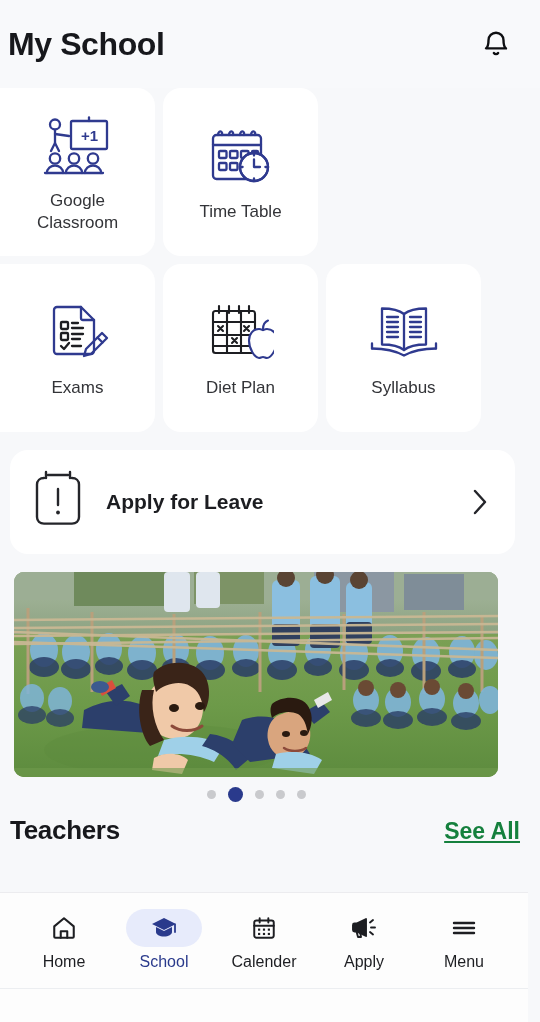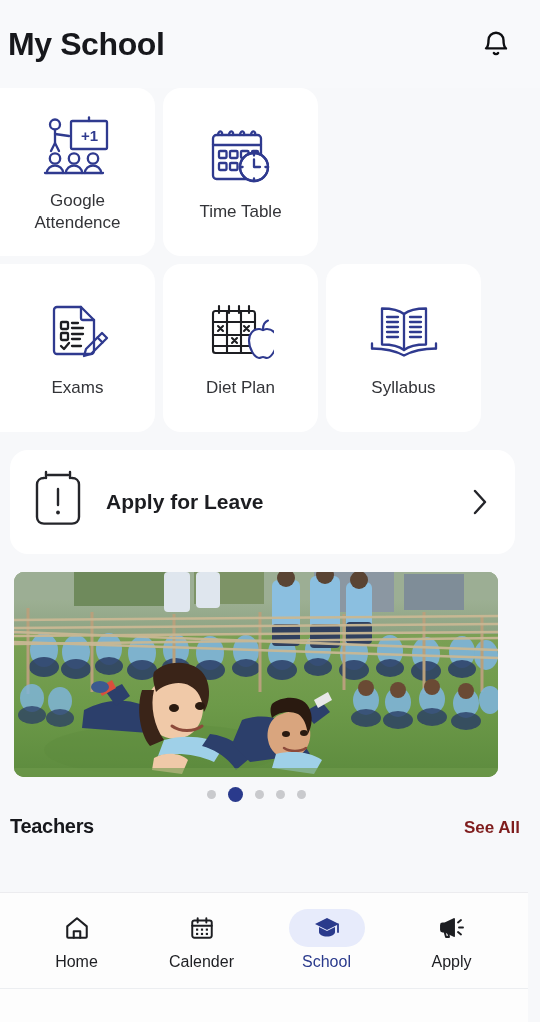--- a/index.html
+++ b/index.html
@@ -99,22 +99,22 @@
     height: 34px;
   }
   .dot { width: 9px; height: 9px; border-radius: 50%; background: #c9cacd; cursor: pointer; }
   .dot.active { width: 15px; height: 15px; background: #2a3a8c; }
 
   
   .section-head {
     display: flex; align-items: baseline; justify-content: space-between;
     padding: 4px 20px 0 10px;
   }
-  .section-title { font-size: 20px; font-weight: bold; color: #17181c; letter-spacing: -0.3px; }
-  .see-all { font-size: 17px; font-weight: bold; color: #7f1d1d; cursor: pointer; }
+  .section-title { font-size: 26px; font-weight: bold; color: #17181c; letter-spacing: -0.3px; }
+  .see-all { font-size: 23px; font-weight: bold; color: #15803d; cursor: pointer; text-decoration: underline; }
 
   
   .navbar {
     position: absolute; left: 0; right: 12px; bottom: 0;
     height: 130px;
     background: #fdfdfd;
     border-top: 1px solid #ececef;
   }
   .navrow {
     height: 94px;
@@ -171,21 +171,21 @@
             <path d="M12 28l-4 8M12 28l4 8"></path>
             <circle cx="12" cy="43.5" r="5.2"></circle>
             <path d="M4 58c0-4.6 3.6-7.4 8-7.4s8 2.8 8 7.4"></path>
             <circle cx="31" cy="43.5" r="5.2"></circle>
             <path d="M23 58c0-4.6 3.6-7.4 8-7.4s8 2.8 8 7.4"></path>
             <circle cx="50" cy="43.5" r="5.2"></circle>
             <path d="M42 58c0-4.6 3.6-7.4 8-7.4s8 2.8 8 7.4"></path>
             <path d="M2 58h58"></path>
           </svg>
         </div>
-        <div class="tile-label">Google Attendence</div>
+        <div class="tile-label">Google Classroom</div>
       </div>
 
       <div class="tile">
         <div class="tile-icon">
           <svg width="66" height="62" viewBox="0 0 66 62" fill="none" stroke="#2f3a8f" stroke-width="2.3" stroke-linecap="round" stroke-linejoin="round">
             <path d="M10 9c0-3 2-4.5 3.6-3s-.4 3 .4 3"></path>
             <path d="M21 9c0-3 2-4.5 3.6-3s-.4 3 .4 3"></path>
             <path d="M32 9c0-3 2-4.5 3.6-3s-.4 3 .4 3"></path>
             <path d="M43 9c0-3 2-4.5 3.6-3s-.4 3 .4 3"></path>
             <rect x="5" y="9" width="48" height="44" rx="3.5"></rect>
@@ -446,57 +446,65 @@
       <div class="navitem">
         <div class="navicon-pill">
           <svg width="26" height="26" viewBox="0 0 24 24" fill="none" stroke="#1d1e22" stroke-width="1.9" stroke-linecap="round" stroke-linejoin="round">
             <path d="M3 10.5L12 3l9 7.5V20a1 1 0 0 1-1 1H4a1 1 0 0 1-1-1z"></path>
             <path d="M9 21v-6h6v6"></path>
           </svg>
         </div>
         <div class="navlabel">Home</div>
       </div>
 
+      <div class="navitem active">
+        <div class="navicon-pill">
+          <svg width="28" height="26" viewBox="0 0 28 26">
+            <path d="M14 3L2 9l12 6 12-6z" fill="#2a3a8c"></path>
+            <path d="M6 12v5c0 2.5 3.6 4.5 8 4.5s8-2 8-4.5v-5l-8 4z" fill="#2a3a8c"></path>
+            <path d="M25 9.5V17" stroke="#2a3a8c" stroke-width="1.8" fill="none" stroke-linecap="round"></path>
+          </svg>
+        </div>
+        <div class="navlabel">School</div>
+      </div>
+
       <div class="navitem">
         <div class="navicon-pill">
           <svg width="26" height="26" viewBox="0 0 24 24" fill="none" stroke="#1d1e22" stroke-width="1.8" stroke-linecap="round" stroke-linejoin="round">
             <rect x="3" y="5" width="18" height="16" rx="2"></rect>
             <path d="M3 10h18M8 3v4M16 3v4"></path>
             <g fill="#1d1e22" stroke="none">
               <rect x="6.5" y="12.5" width="2" height="2"></rect>
                 <rect x="11" y="12.5" width="2" height="2"></rect>
               <rect x="15.5" y="12.5" width="2" height="2"></rect>
               <rect x="6.5" y="16.5" width="2" height="2"></rect>
                 <rect x="11" y="16.5" width="2" height="2"></rect>
               <rect x="15.5" y="16.5" width="2" height="2"></rect>
             </g>
           </svg>
         </div>
         <div class="navlabel">Calender</div>
       </div>
 
-      <div class="navitem active">
-        <div class="navicon-pill">
-          <svg width="28" height="26" viewBox="0 0 28 26">
-            <path d="M14 3L2 9l12 6 12-6z" fill="#2a3a8c"></path>
-            <path d="M6 12v5c0 2.5 3.6 4.5 8 4.5s8-2 8-4.5v-5l-8 4z" fill="#2a3a8c"></path>
-            <path d="M25 9.5V17" stroke="#2a3a8c" stroke-width="1.8" fill="none" stroke-linecap="round"></path>
-          </svg>
-        </div>
-        <div class="navlabel">School</div>
-      </div>
-
       <div class="navitem">
         <div class="navicon-pill">
           <svg width="28" height="26" viewBox="0 0 28 26" fill="none" stroke="#1d1e22" stroke-width="1.9" stroke-linecap="round" stroke-linejoin="round">
             <path d="M3 10v5a1.5 1.5 0 0 0 1.5 1.5h2L16 21V4L6.5 8.5h-2A1.5 1.5 0 0 0 3 10z" fill="#1d1e22"></path>
             <path d="M6.5 16.5l1.5 5.5h3l-1-5.5"></path>
             <path d="M20 7.5l3-2.5M21 12.5h4M20 17l3 2.5"></path>
           </svg>
         </div>
         <div class="navlabel">Apply</div>
       </div>
 
+      <div class="navitem">
+        <div class="navicon-pill">
+          <svg width="28" height="26" viewBox="0 0 28 26" stroke="#1d1e22" stroke-width="2.4" stroke-linecap="round">
+            <path d="M4 8h20M4 13h20M4 18h20"></path>
+          </svg>
+        </div>
+        <div class="navlabel">Menu</div>
+      </div>
     </div>
     <div class="nav-divider"></div>
   </div>
 
 </div>
 
 </body></html>

